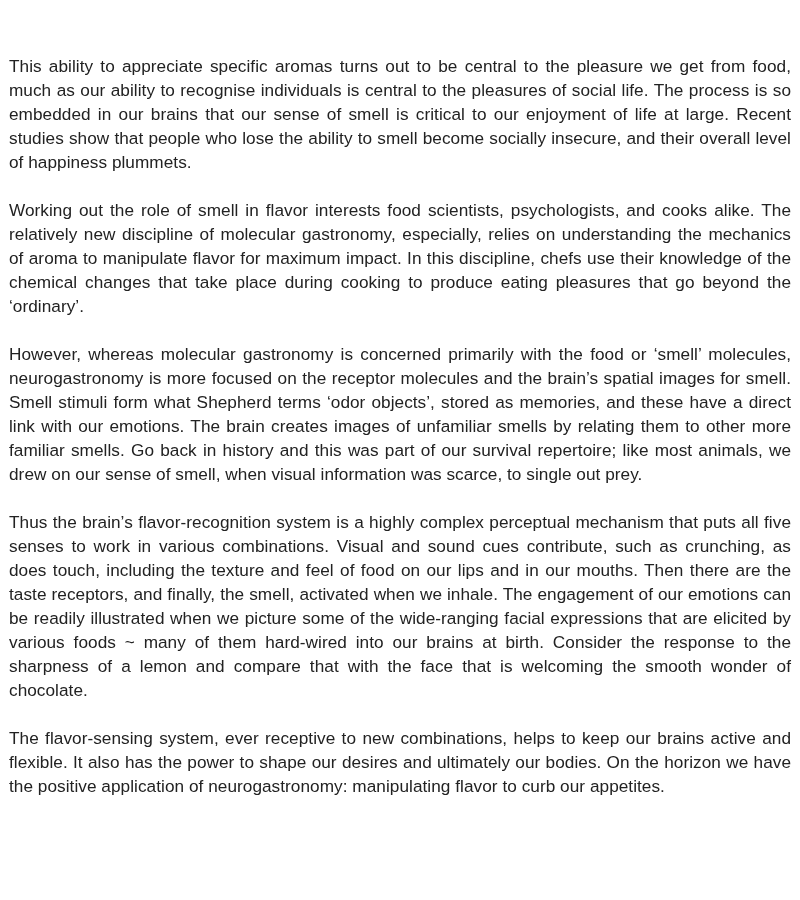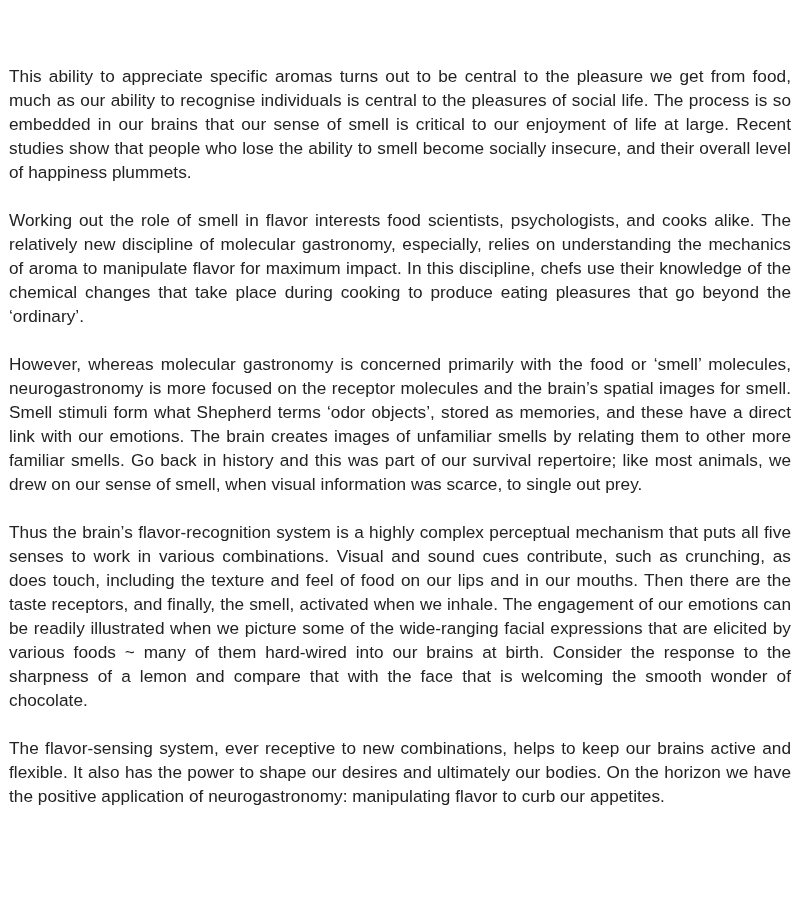--- a/index.html
+++ b/index.html
@@ -15,21 +15,20 @@
     }
     .doc {
       position: absolute;
       left: 9px;
       top: 54px;
       width: 782px;
       color: #222222;
       font-family: "Liberation Sans", sans-serif;
       font-size: 17.2px;
       line-height: 24px;
-      margin-top: 10px;
     }
     .doc p {
       margin: 0 0 24px 0;
       text-align: justify;
       letter-spacing: 0.05px;
     }
   </style>
 </head>
 <body>
 

